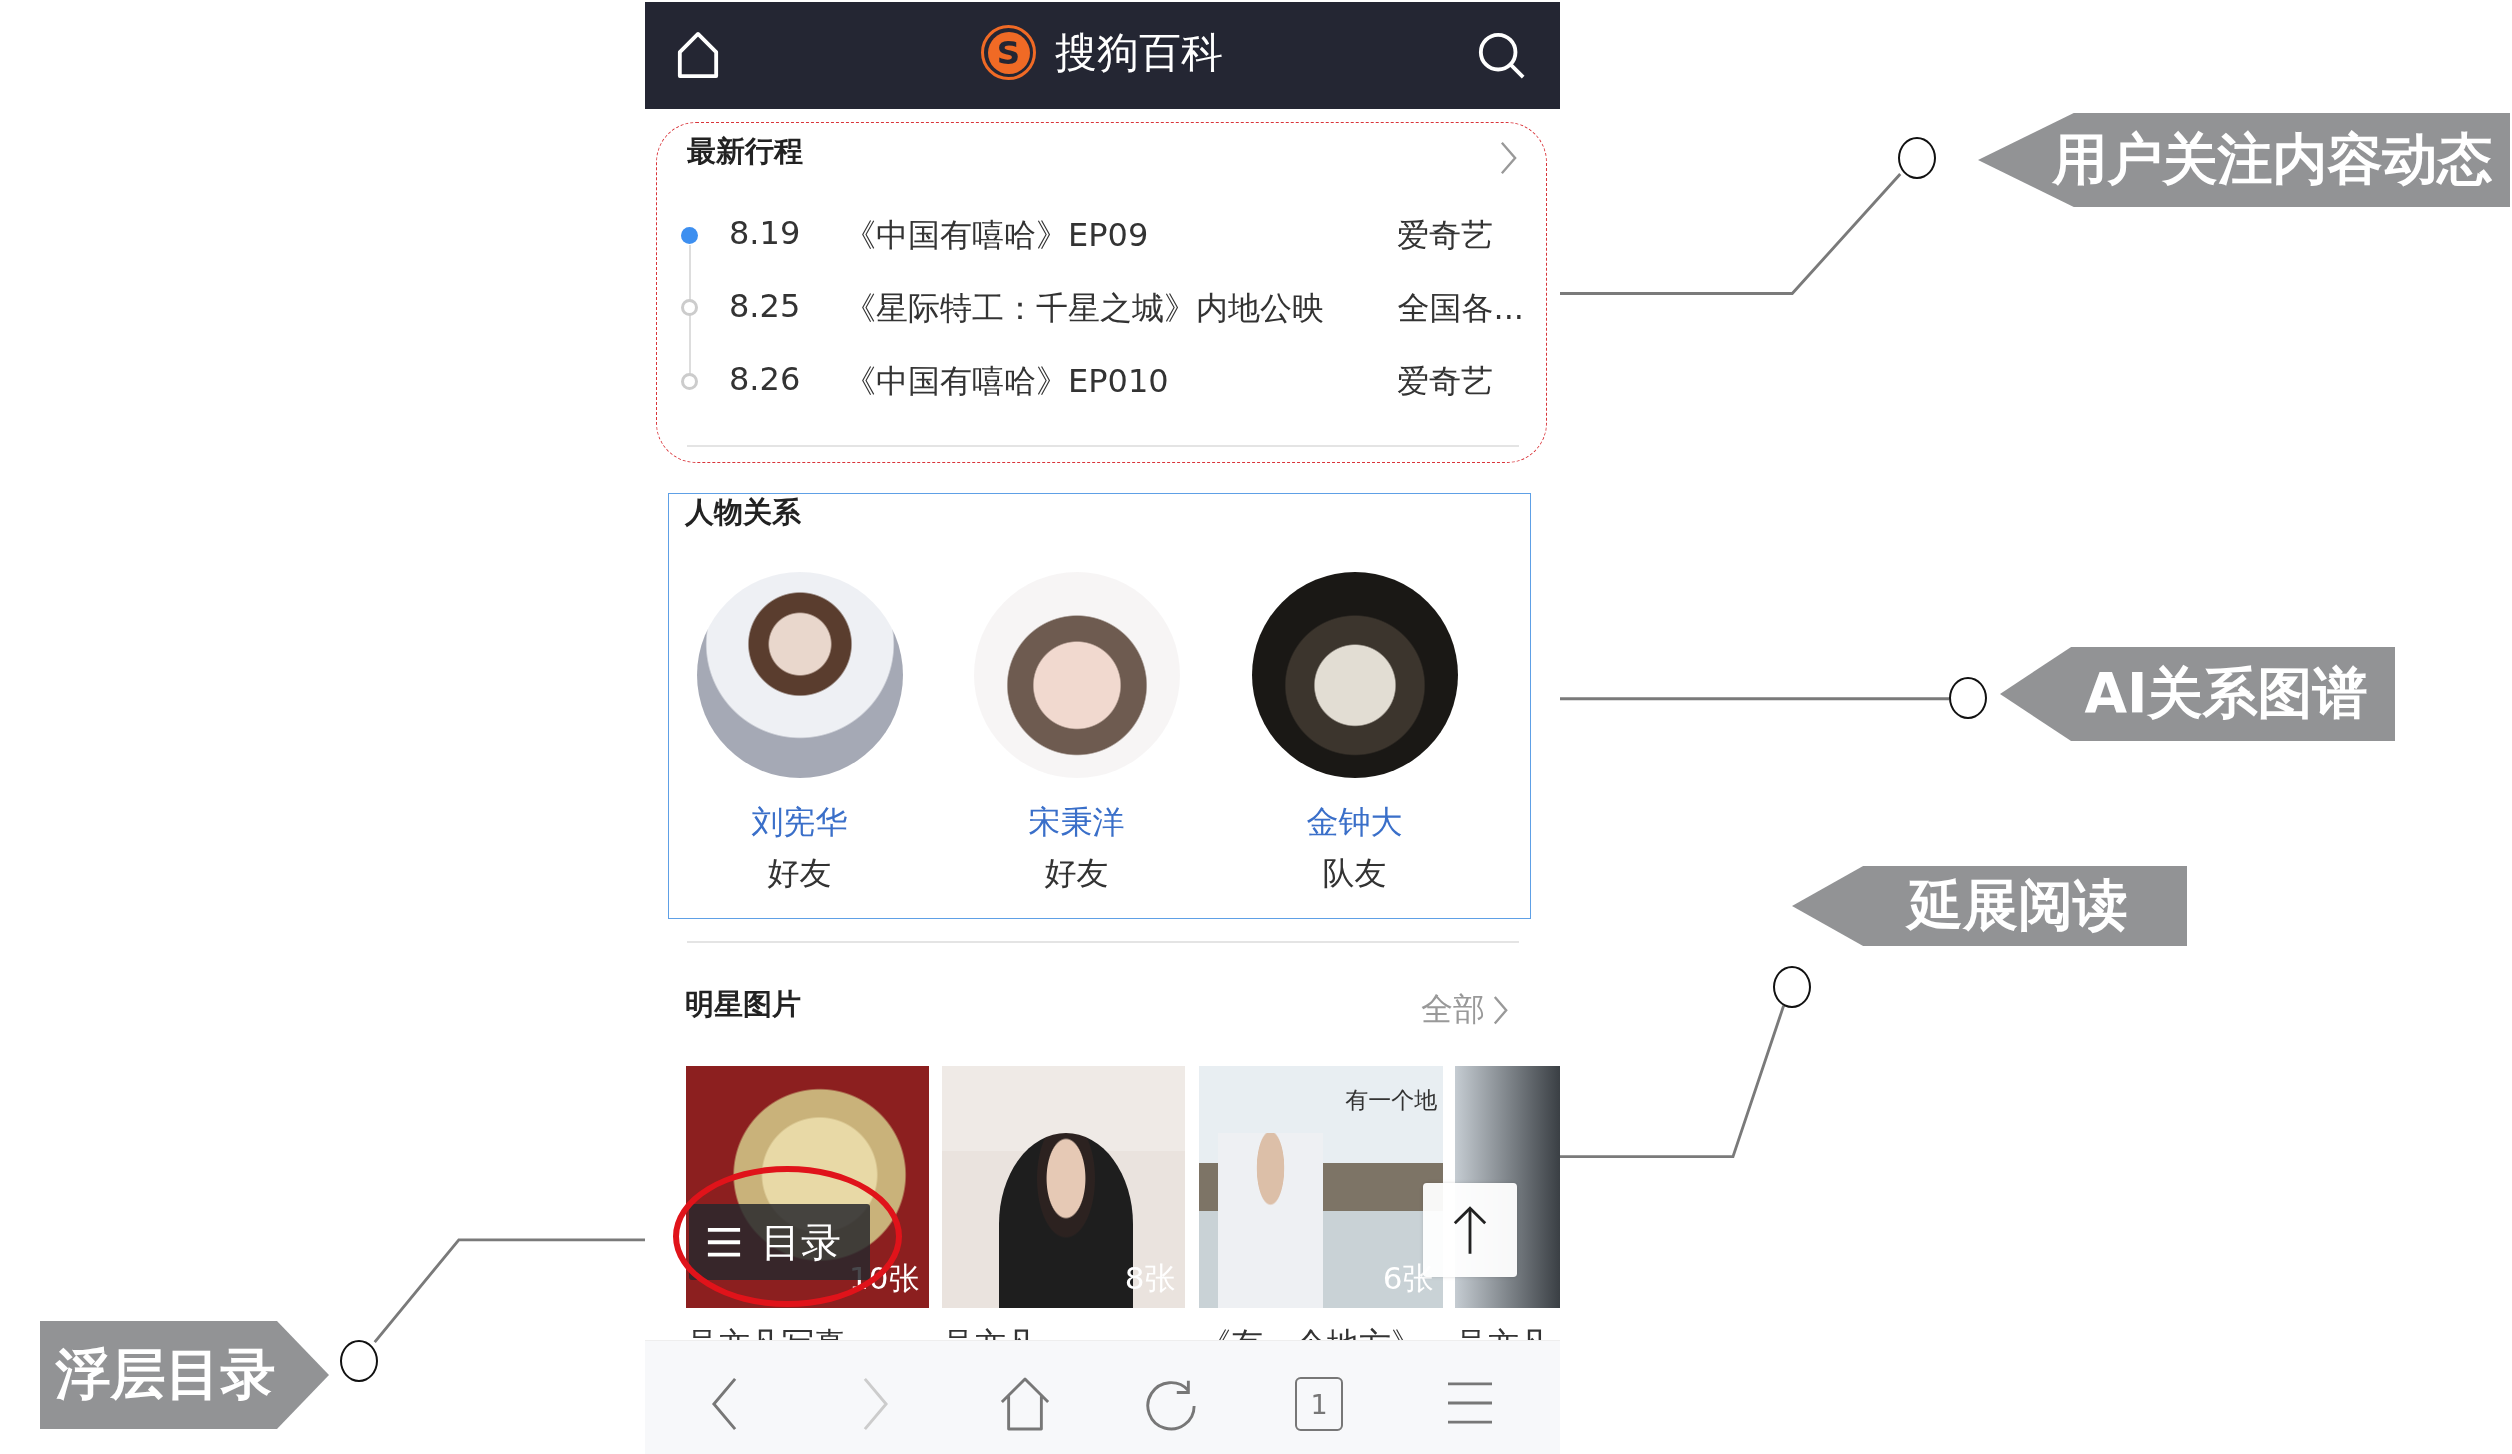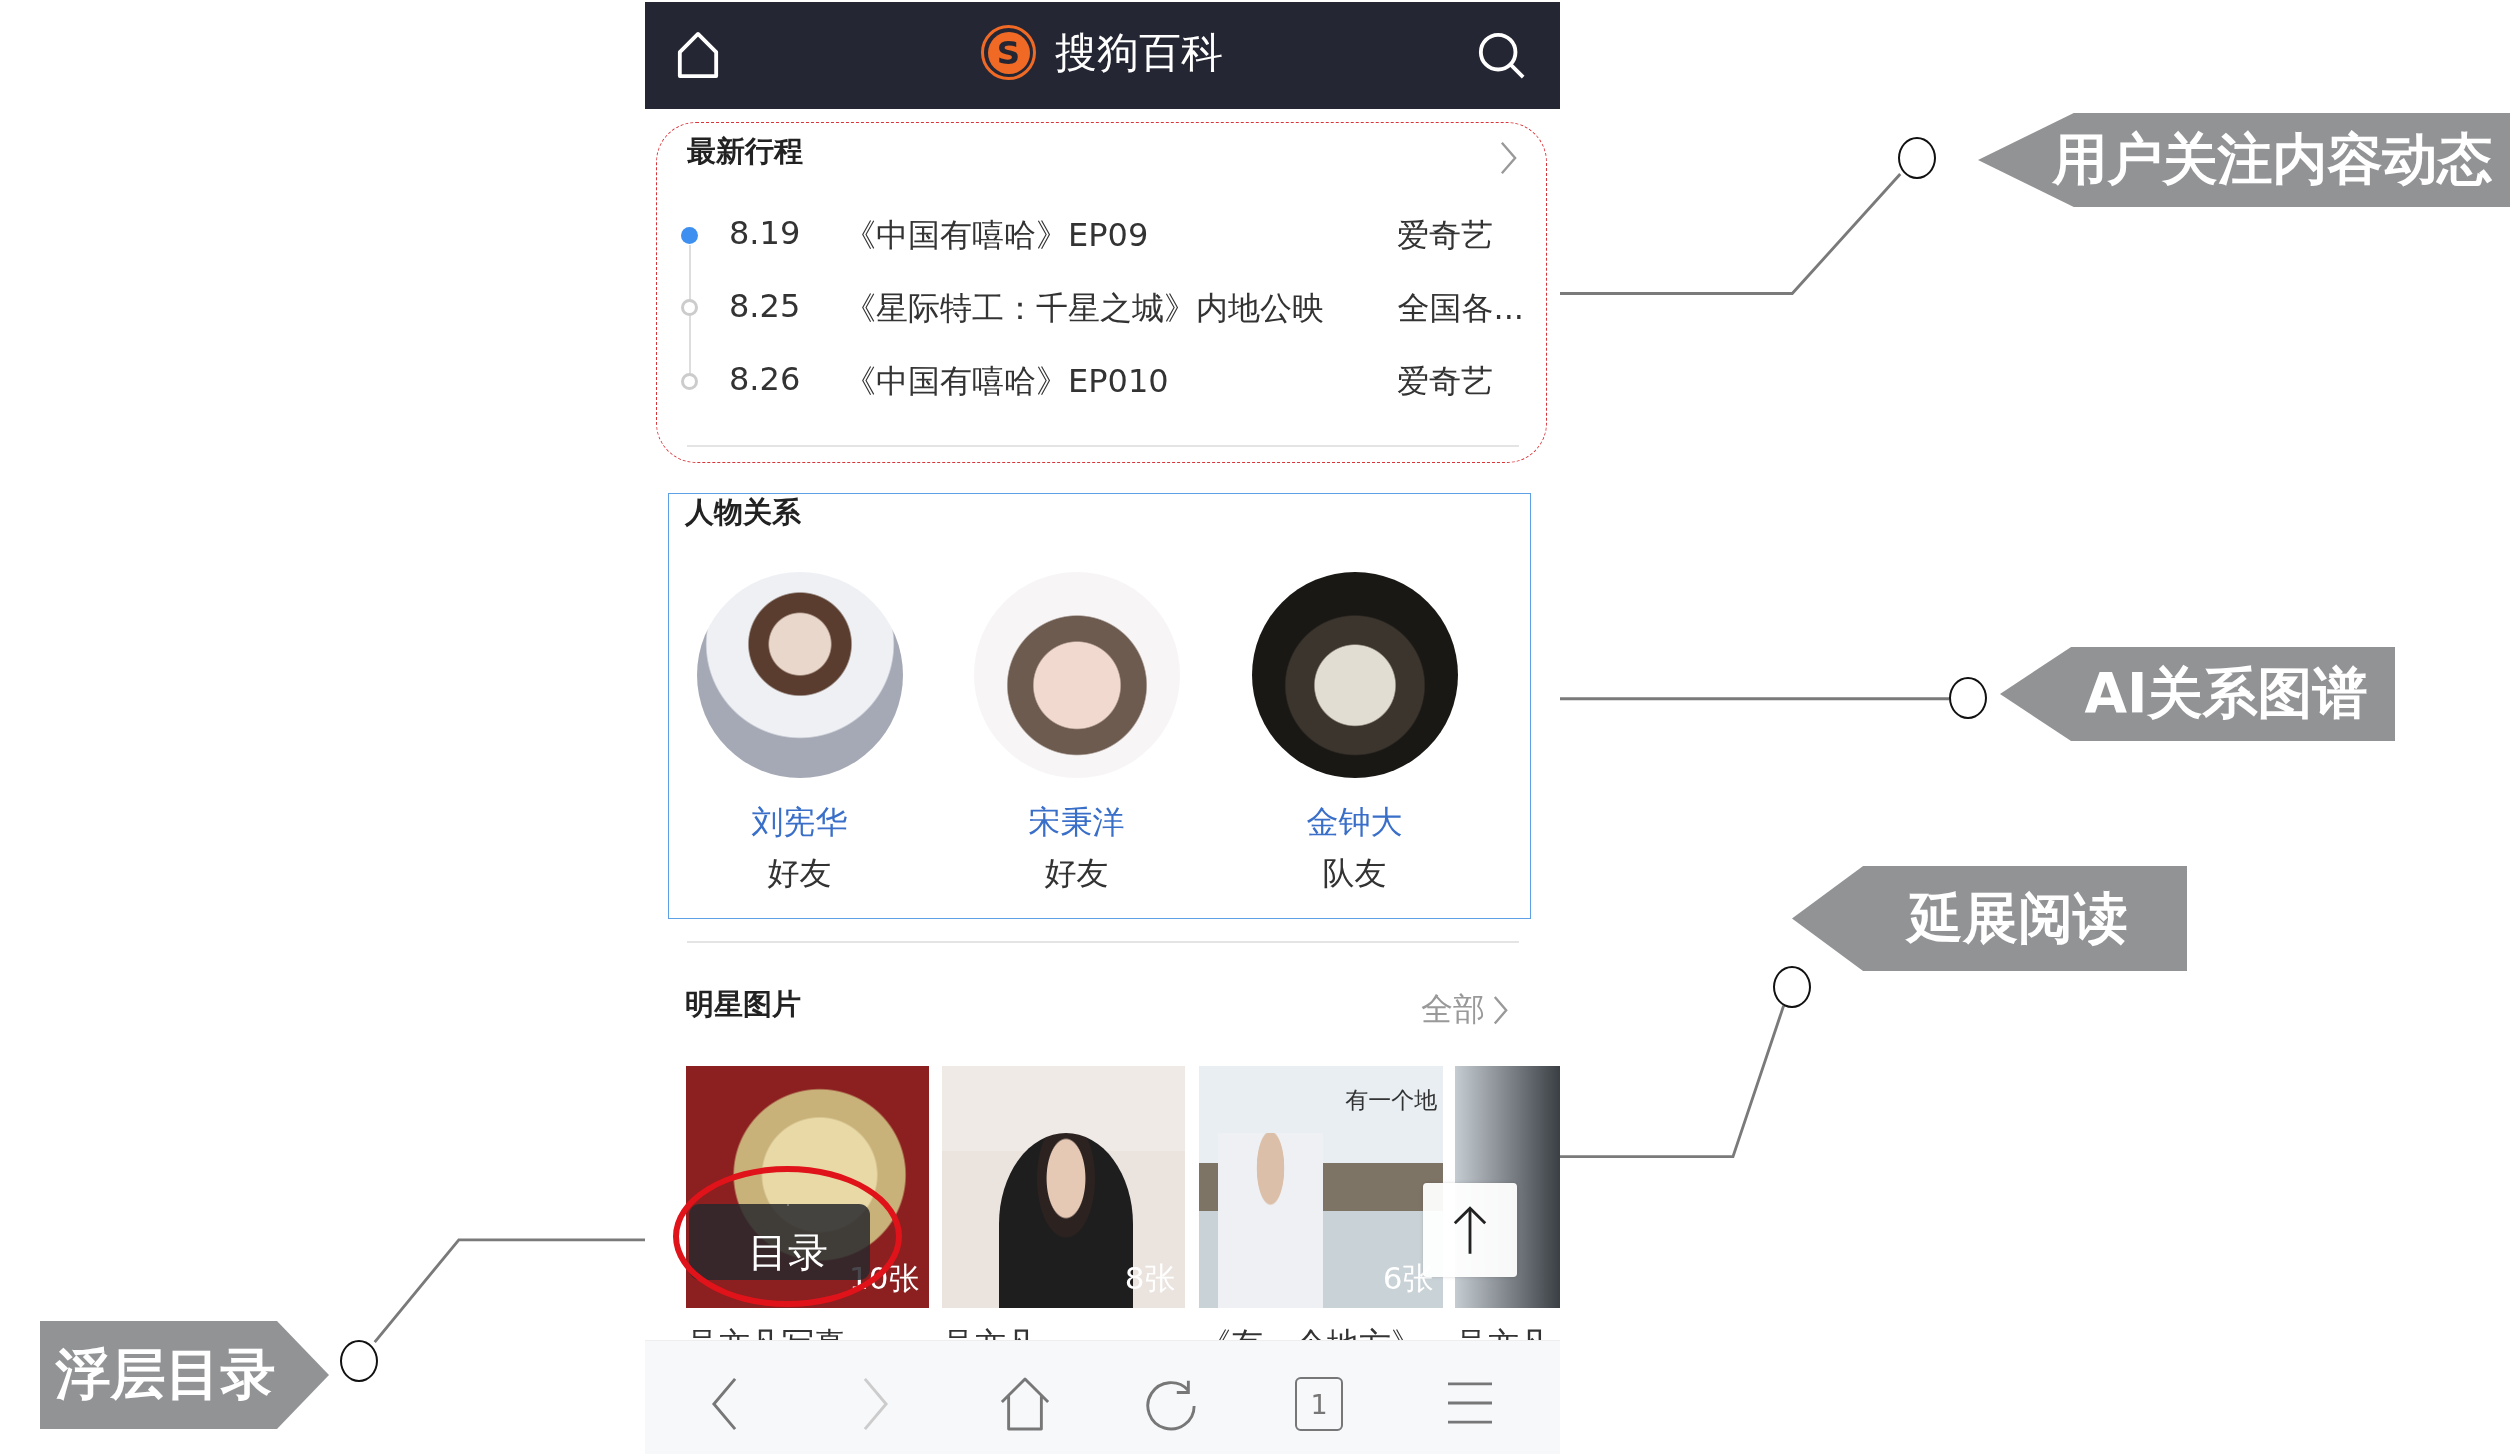--- a/index.html
+++ b/index.html
@@ -21,21 +21,21 @@
   .people-box { position: absolute; left: 23px; top: 493px; width: 863px; height: 426px; border: 1.9px solid #5ea0e6; }
   .person { position: absolute; width: 229px; text-align: center; }
   .avatar { width: 206px; height: 206px; border-radius: 50%; margin: 0 auto; overflow: hidden; }
   .pname { font-size: 32px; color: #3a6fc9; margin-top: 23px; }
   .prel { font-size: 32px; color: #333; margin-top: 7px; }
   .divider { position: absolute; height: 1.9px; background: #e4e4e4; }
   .thumb { position: absolute; top: 1066px; height: 242px; overflow: hidden; }
   .cnt { position: absolute; right: 9.6px; bottom: 7.6px; color: #fff; font-size: 31px; }
   .bbar { position: absolute; left: 0; top: 1340px; width: 915px; height: 114px; background: #f7f8fa; border-top: 1px solid #eee; }
   .bicon { position: absolute; top: 36px; }
-  .toc { position: absolute; left: 44px; top: 1204px; width: 181px; height: 76px; background: rgba(40,40,45,0.85); border-radius: 11px; color: #fff; font-size: 40px; display: flex; align-items: center; padding-left: 17px; gap: 19px; flex-direction: column; }
+  .toc { position: absolute; left: 44px; top: 1204px; width: 181px; height: 76px; background: rgba(40,40,45,0.85); border-radius: 3px; color: #fff; font-size: 40px; display: flex; align-items: center; padding-left: 17px; gap: 19px; }
   .toc-ring { position: absolute; left: 28px; top: 1166px; width: 229px; height: 141px; border: 6.7px solid #e0131a; border-radius: 50%; }
   .totop { position: absolute; left: 778px; top: 1183px; width: 94px; height: 94px; background: rgba(255,255,255,0.95); border-radius: 3.8px; box-shadow: 0 0 3.8px rgba(0,0,0,0.15); display:flex; align-items:center; justify-content:center; }
   .tag { position: absolute; background: #929395; color: #fff; font-weight: bold; display: flex; align-items: center; justify-content: center; font-size: 55px; }
   .tag.left { clip-path: polygon(18% 0, 100% 0, 100% 100%, 18% 100%, 0 50%); }
   .ring { position: absolute; width: 38px; height: 42px; border: 2.9px solid #111; border-radius: 50%; background: #fff; }
 </style>
 </head>
 <body>
 
 <svg class="abs" style="left:0;top:0" width="2512" height="1454" viewBox="0 0 2628 1521">
@@ -176,17 +176,17 @@
   </div>
 </div>
 
 <div class="ring" style="left:1898px;top:137px"></div>
 <div class="tag left" style="left:1978px;top:113px;width:532px;height:94px;padding-left:57px">用户关注内容动态</div>
 
 <div class="ring" style="left:1949px;top:677px"></div>
 <div class="tag left" style="left:2000px;top:647px;width:395px;height:94px;padding-left:57px">AI关系图谱</div>
 
 <div class="ring" style="left:1773px;top:966px"></div>
-<div class="tag left" style="left:1792px;top:866px;width:395px;height:105px;padding-left:57px">延展阅读</div>
+<div class="tag left" style="left:1792px;top:866px;width:395px;height:80px;padding-left:57px">延展阅读</div>
 
 <div class="ring" style="left:340px;top:1340px"></div>
 <div class="tag" style="left:40px;top:1321px;width:289px;height:108px;padding-right:38px;clip-path:polygon(0 0,82% 0,100% 50%,82% 100%,0 100%)">浮层目录</div>
 
 
 </body></html>

